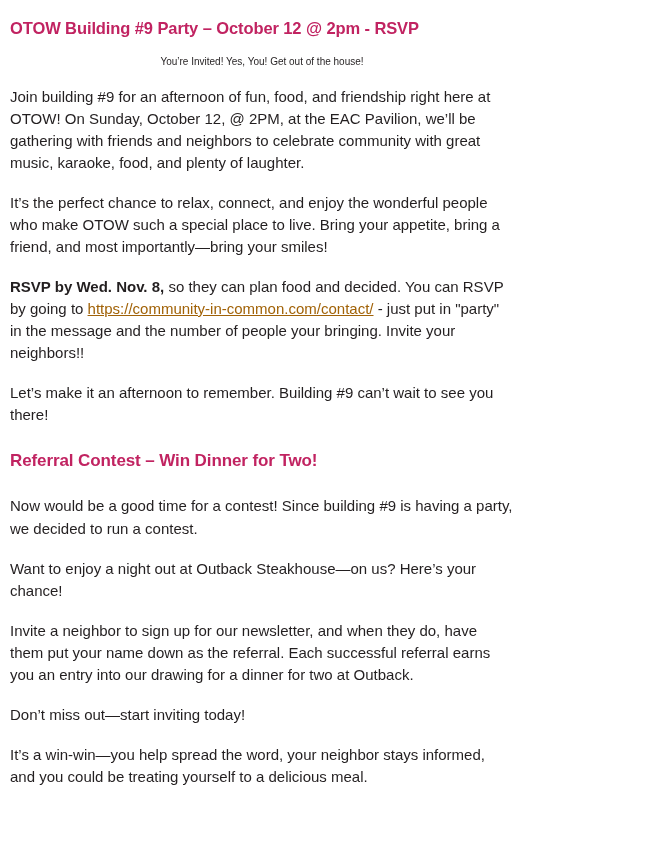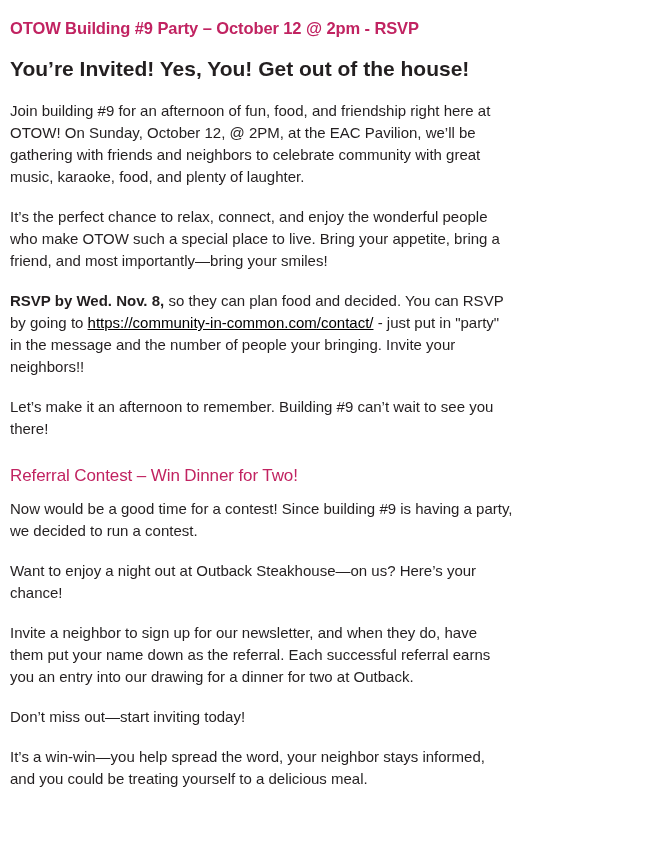--- a/index.html
+++ b/index.html
@@ -25,43 +25,44 @@
     font-size: 16.5px;
     line-height: 1.25;
     font-weight: bold;
     color: #c12361;
     margin: 4px 0 16px 0;
     letter-spacing: -0.1px;
   }
   h2.section-heading {
     font-size: 17px;
     line-height: 1.25;
-    font-weight: normal;
+    font-weight: bold;
     color: #c12361;
-    margin: 24px 0 12px 0;
+    margin: 24px 0 24px 0;
     letter-spacing: -0.1px;
   }
   p.lead {
-    font-size: 21px;
+    font-size: 10px;
     line-height: 1.3;
-    font-weight: bold;
+    font-weight: normal;
     color: #231f20;
     margin: 0 0 18px 0;
+    text-align: center;
   }
   p.body-text {
     font-size: 15px;
     line-height: 1.47;
     color: #231f20;
     margin: 0 0 18px 0;
   }
   .strong-inline {
     font-weight: bold;
   }
   a.doc-link {
-    color: #000000;
+    color: #a16207;
     text-decoration: underline;
     text-align: center;
   }
 </style>
 </head>
 <body>
 
 <div class="page">
 
   <h1 class="doc-heading">OTOW Building #9 Party – October 12 @ 2pm - RSVP</h1>

